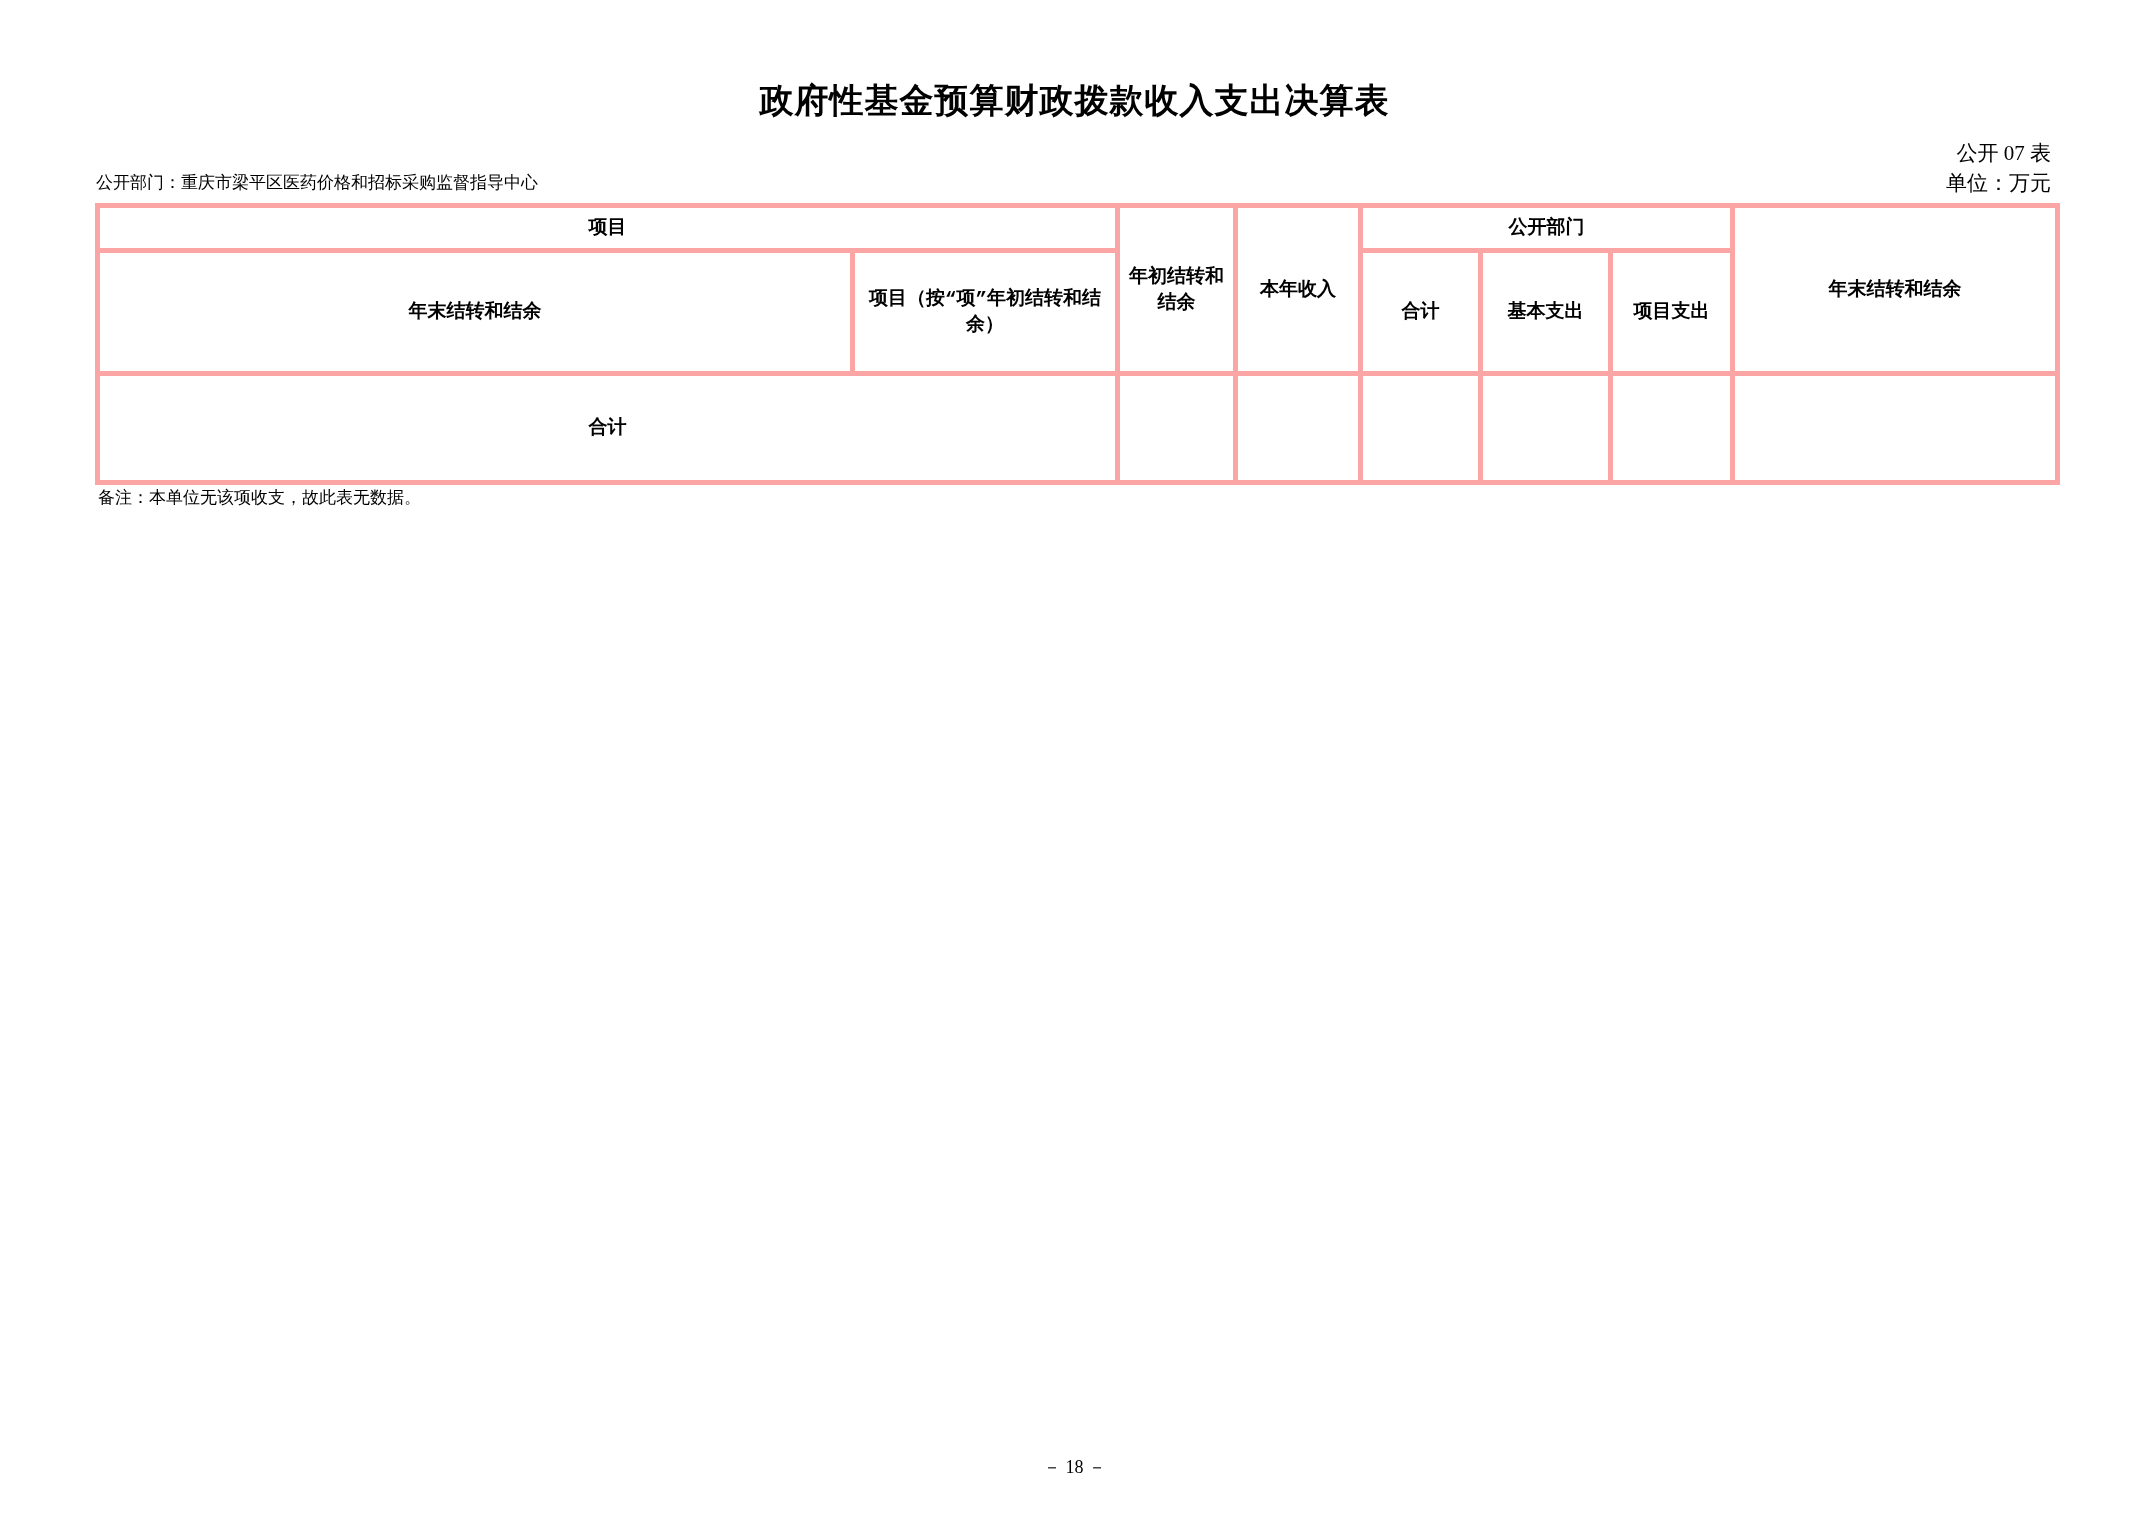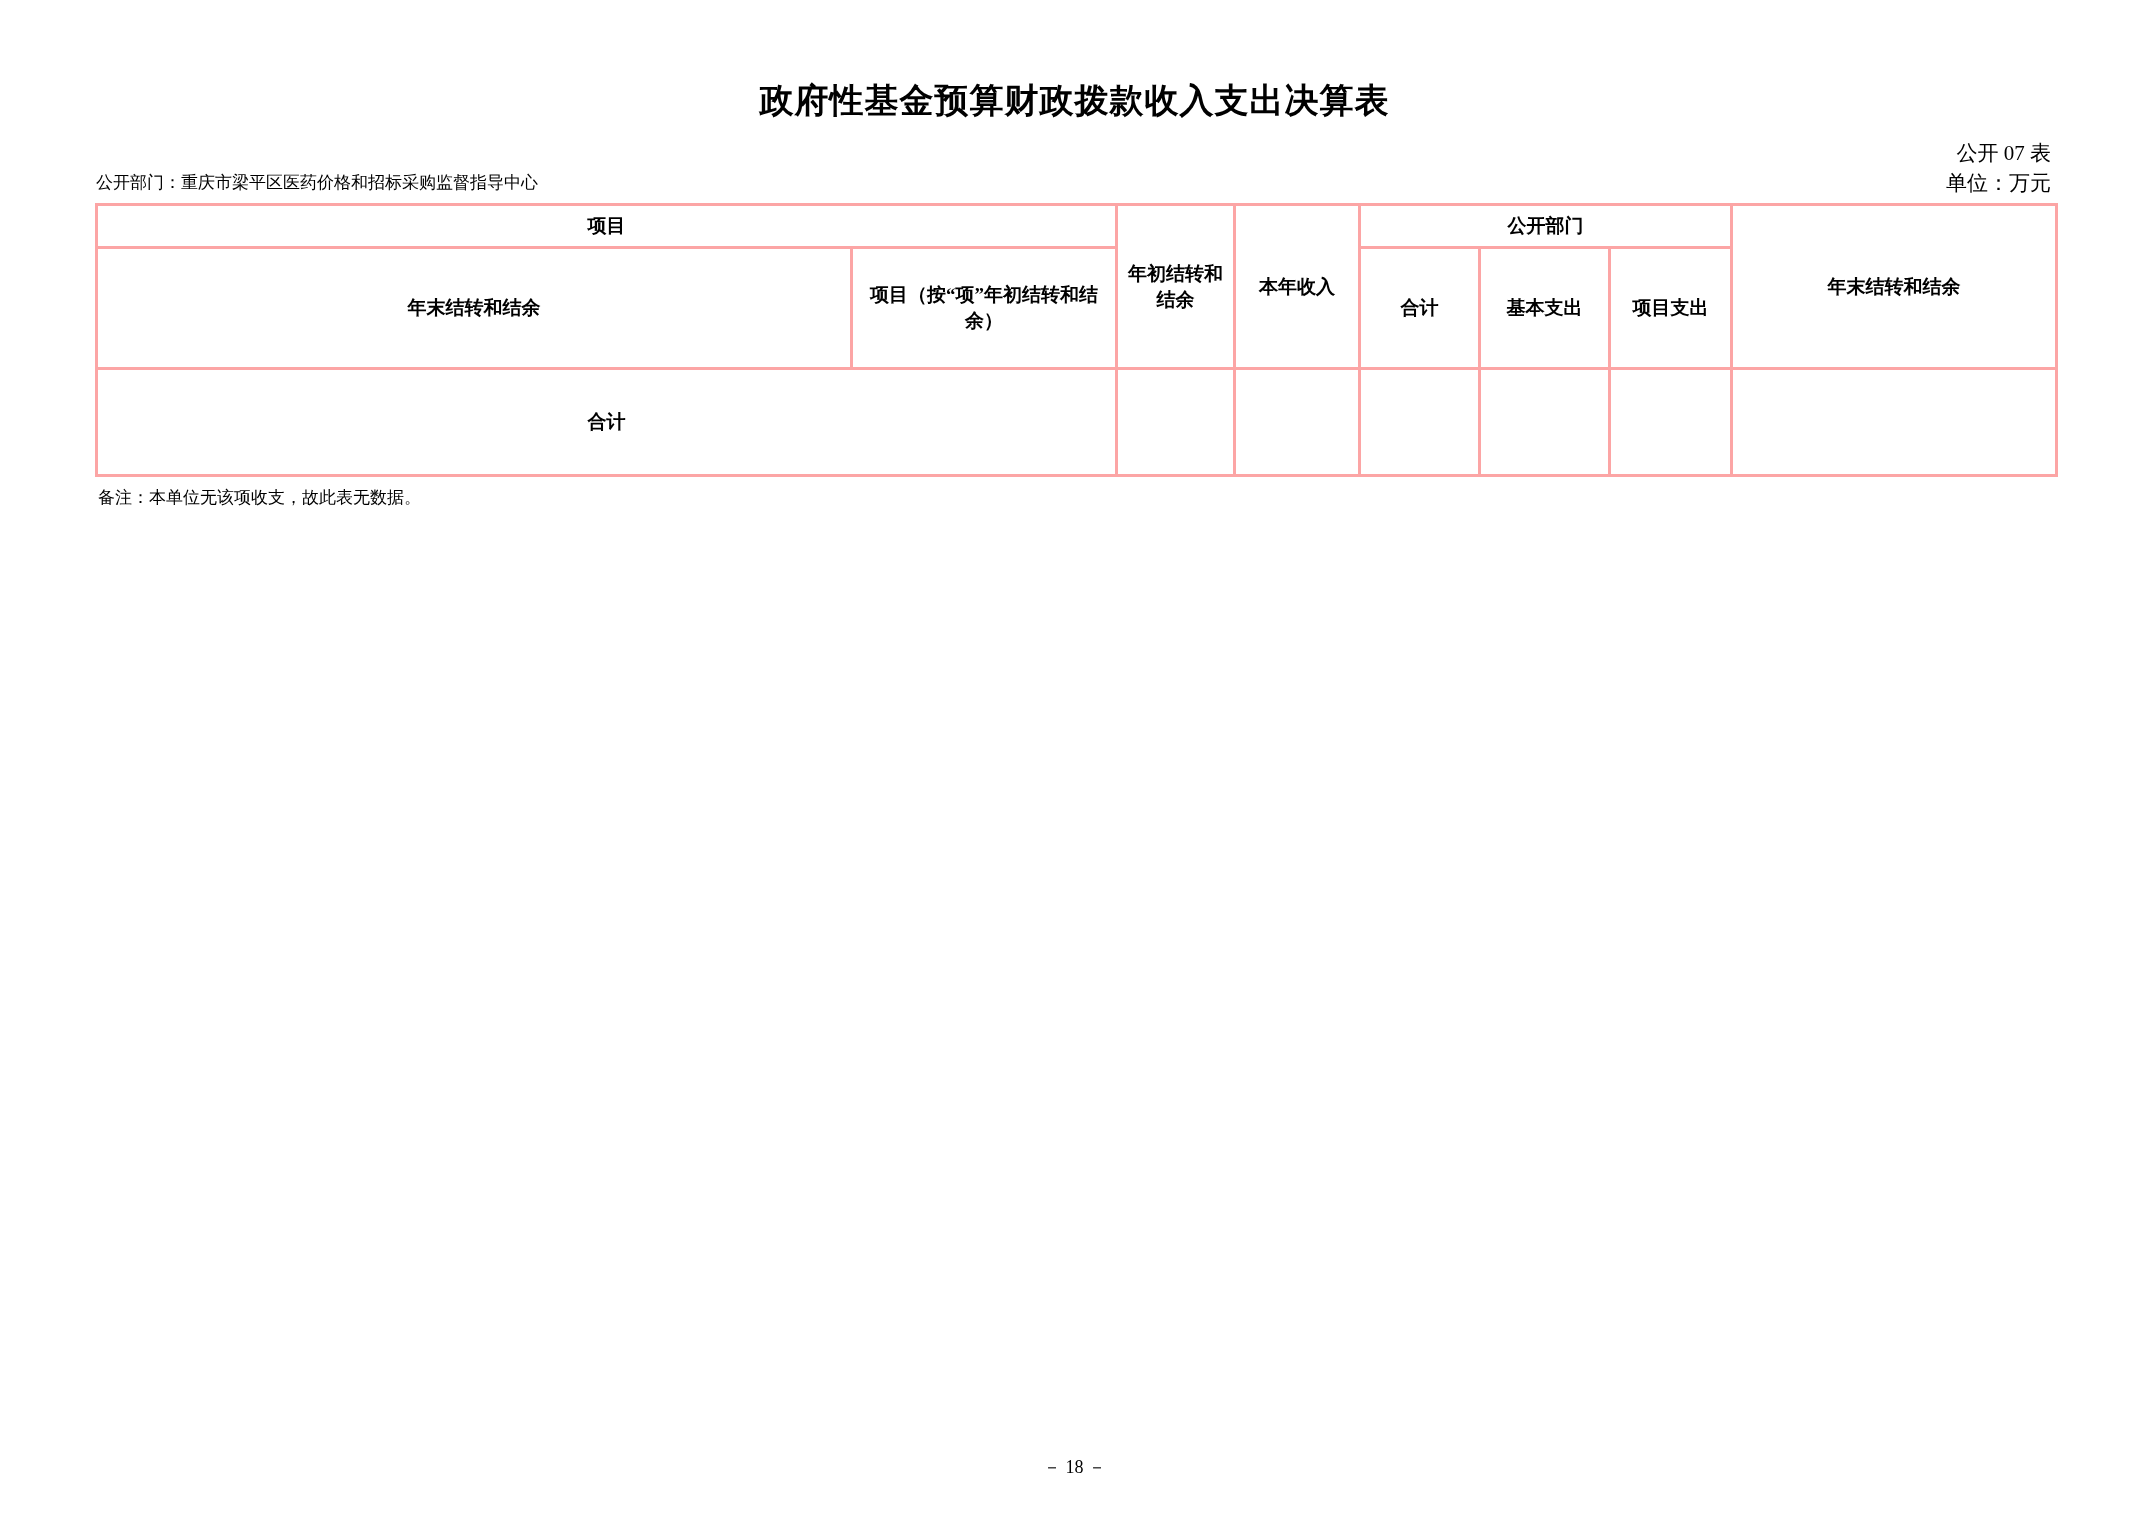--- a/index.html
+++ b/index.html
@@ -48,24 +48,24 @@
   }
   table.main {
     position: absolute;
     left: 95px;
     top: 203px;
     width: 1960px;
     border-collapse: collapse;
     table-layout: fixed;
   }
   table.main td {
-    border: 3px solid #fca5a5;
+    border: 5px solid #fca5a5;
     text-align: center;
     vertical-align: middle;
-    font-family: Liberation Serif, serif;
+    font-family: Liberation Mono, monospace;
     font-weight: bold;
     font-size: 19px;
     padding: 4px 6px;
     line-height: 26px;
   }
   td.hdr-项目-top { height: 32px; }
   td.hdr-sub { height: 110px; }
   td.row-total {
     height: 96px;
     font-size: 20px;

